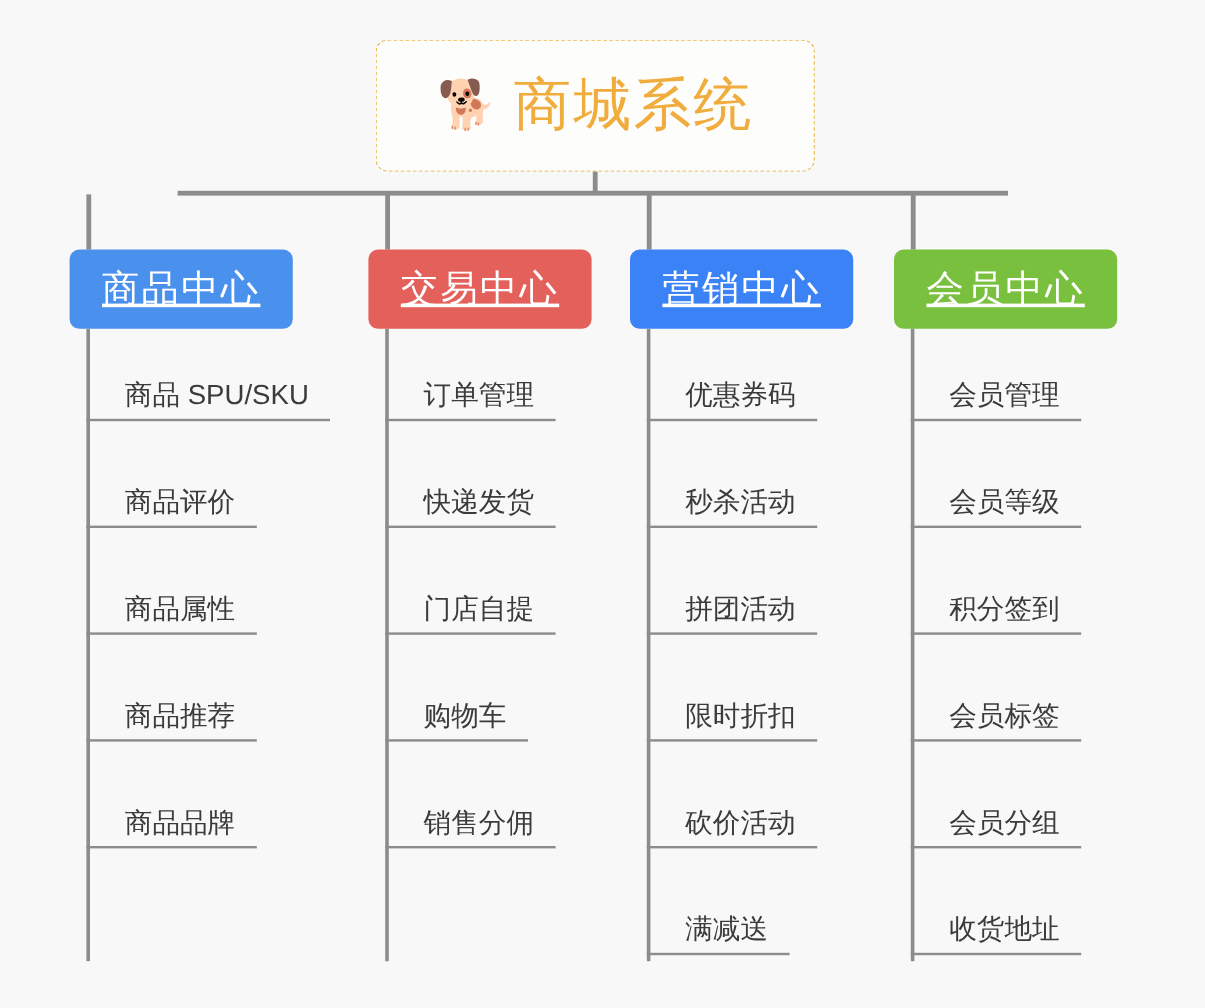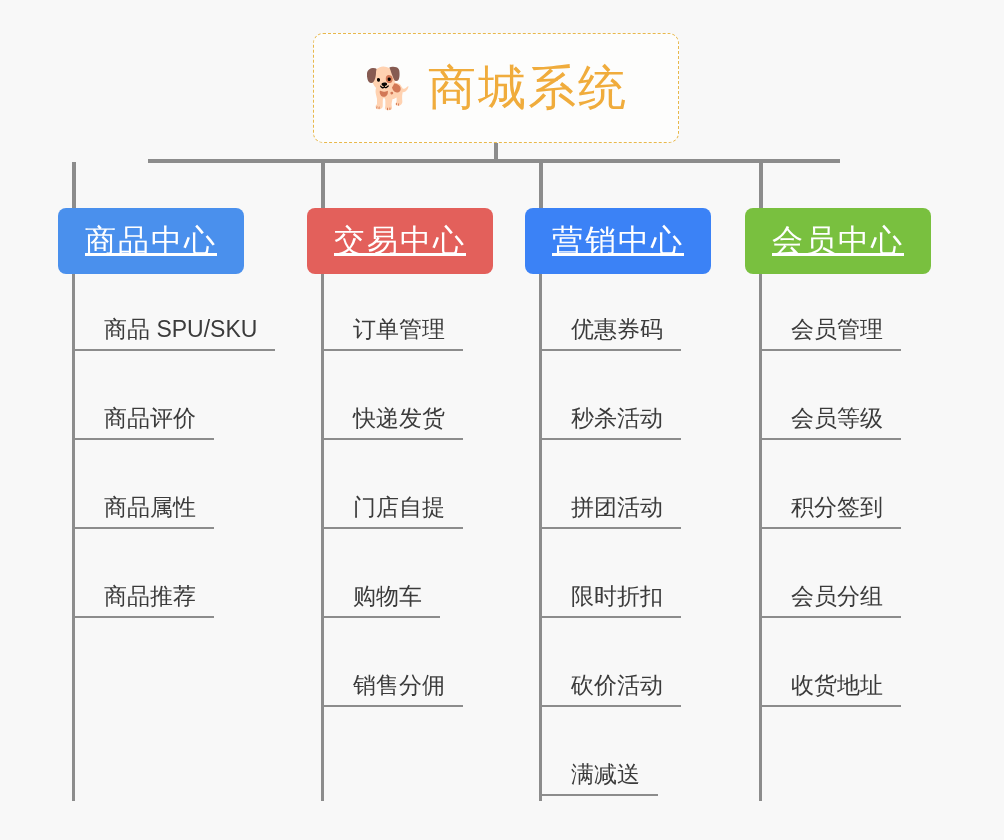--- a/index.html
+++ b/index.html
@@ -158,20 +158,23 @@
         </div>
         <div class="leaf">
           <span class="leaf-label">商品评价</span>
         </div>
         <div class="leaf">
           <span class="leaf-label">商品属性</span>
         </div>
         <div class="leaf">
           <span class="leaf-label">商品推荐</span>
         </div>
+        <div class="leaf">
+          <span class="leaf-label">商品品牌</span>
+        </div>
       </div>
     </div>
   <div class="column col-1">
       <div class="col-spine-top"></div>
       <div class="cat-header" style="background: rgb(227, 96, 91);">交易中心</div>
       <div class="col-spine" style="height: 527px;"></div>
       <div class="leaf-list">
         <div class="leaf">
           <span class="leaf-label">订单管理</span>
         </div>
@@ -222,20 +225,23 @@
         <div class="leaf">
           <span class="leaf-label">会员管理</span>
         </div>
         <div class="leaf">
           <span class="leaf-label">会员等级</span>
         </div>
         <div class="leaf">
           <span class="leaf-label">积分签到</span>
         </div>
         <div class="leaf">
+          <span class="leaf-label">会员标签</span>
+        </div>
+        <div class="leaf">
           <span class="leaf-label">会员分组</span>
         </div>
         <div class="leaf">
           <span class="leaf-label">收货地址</span>
         </div>
       </div>
     </div>
 
 </div>
 

